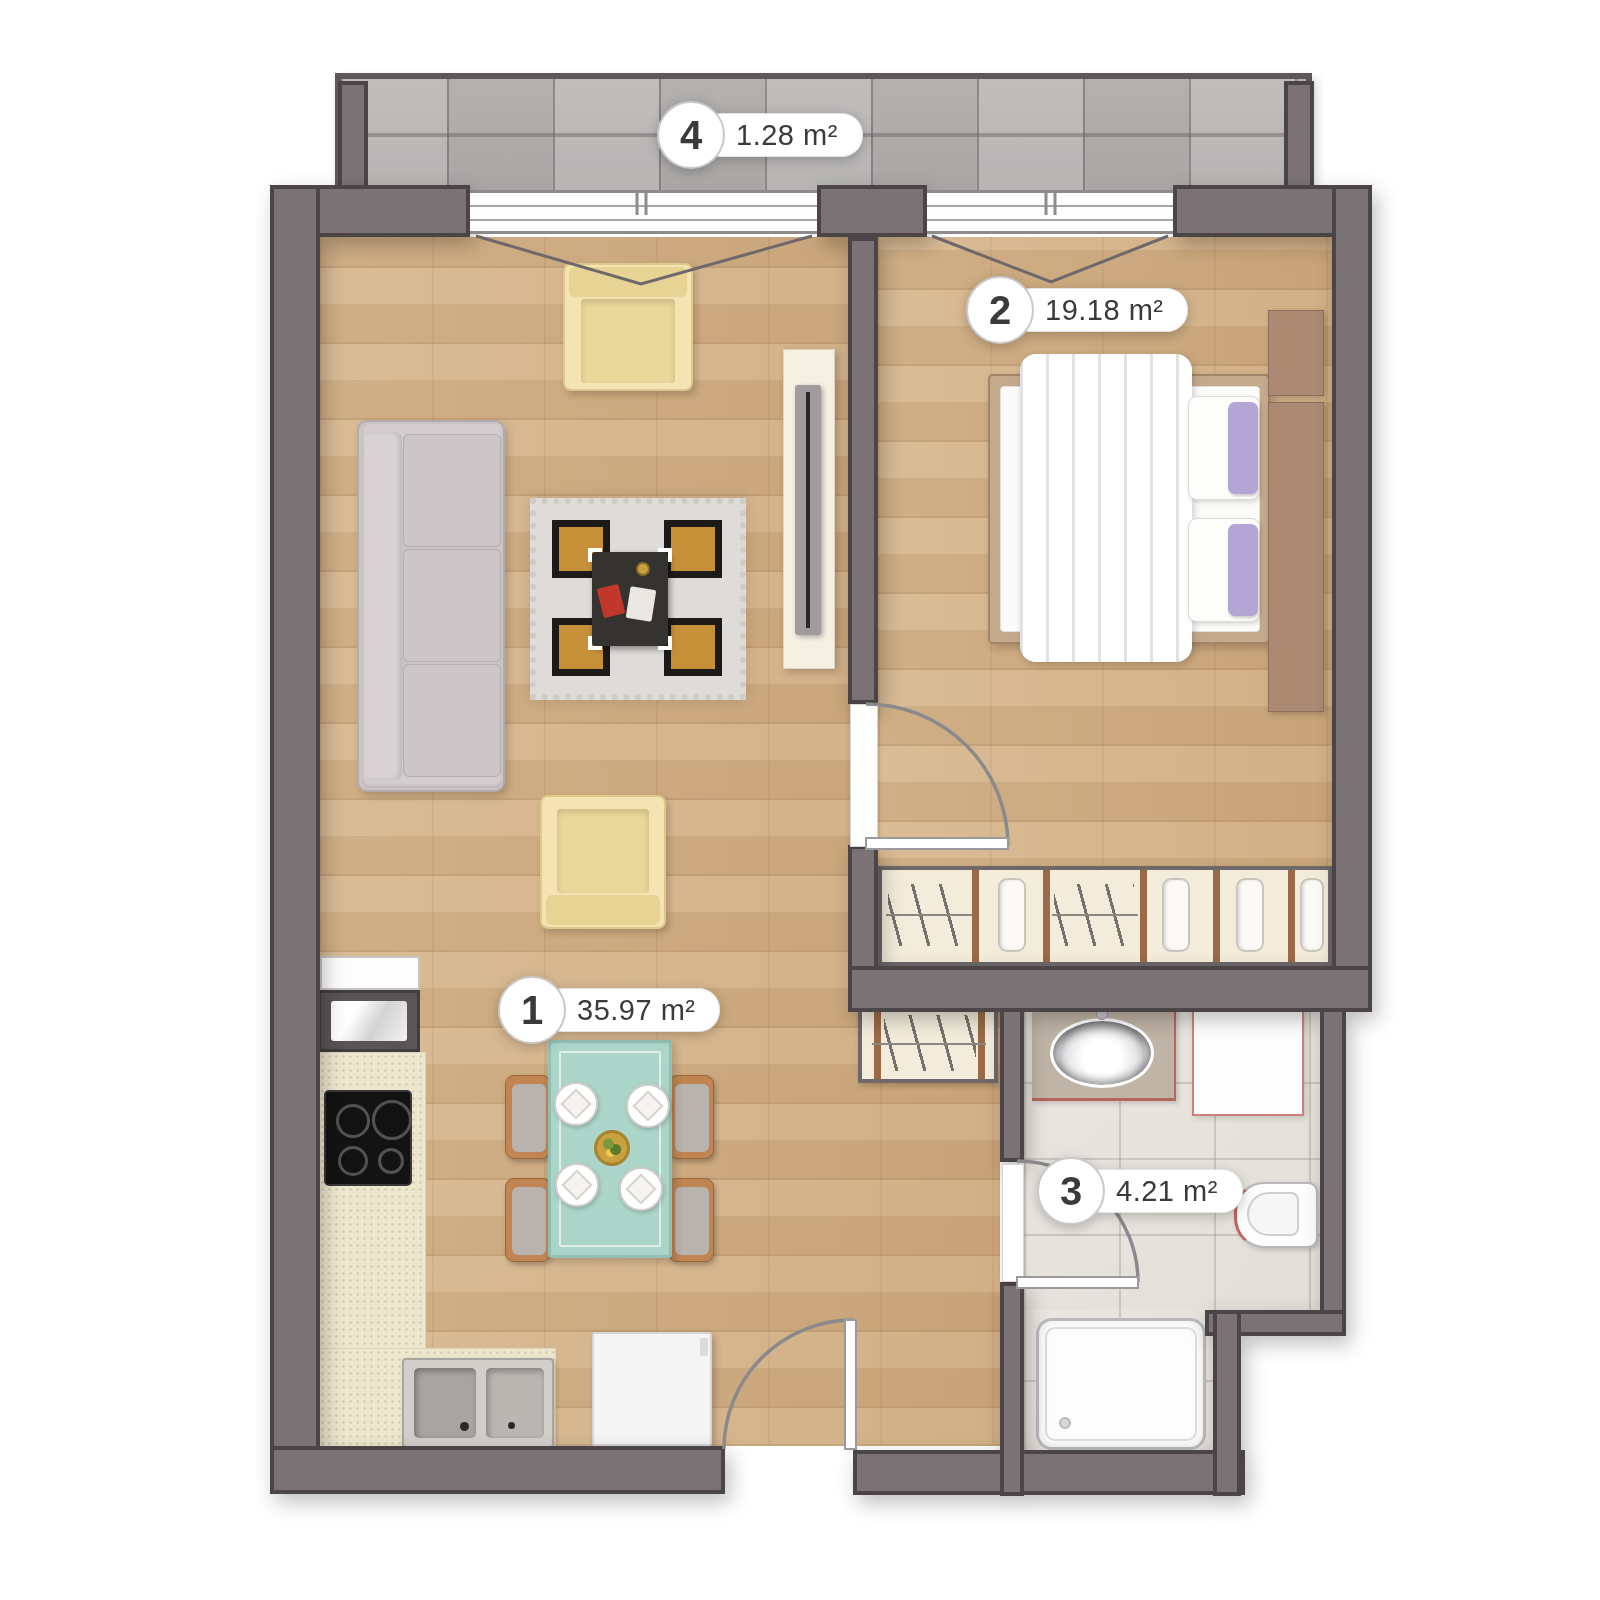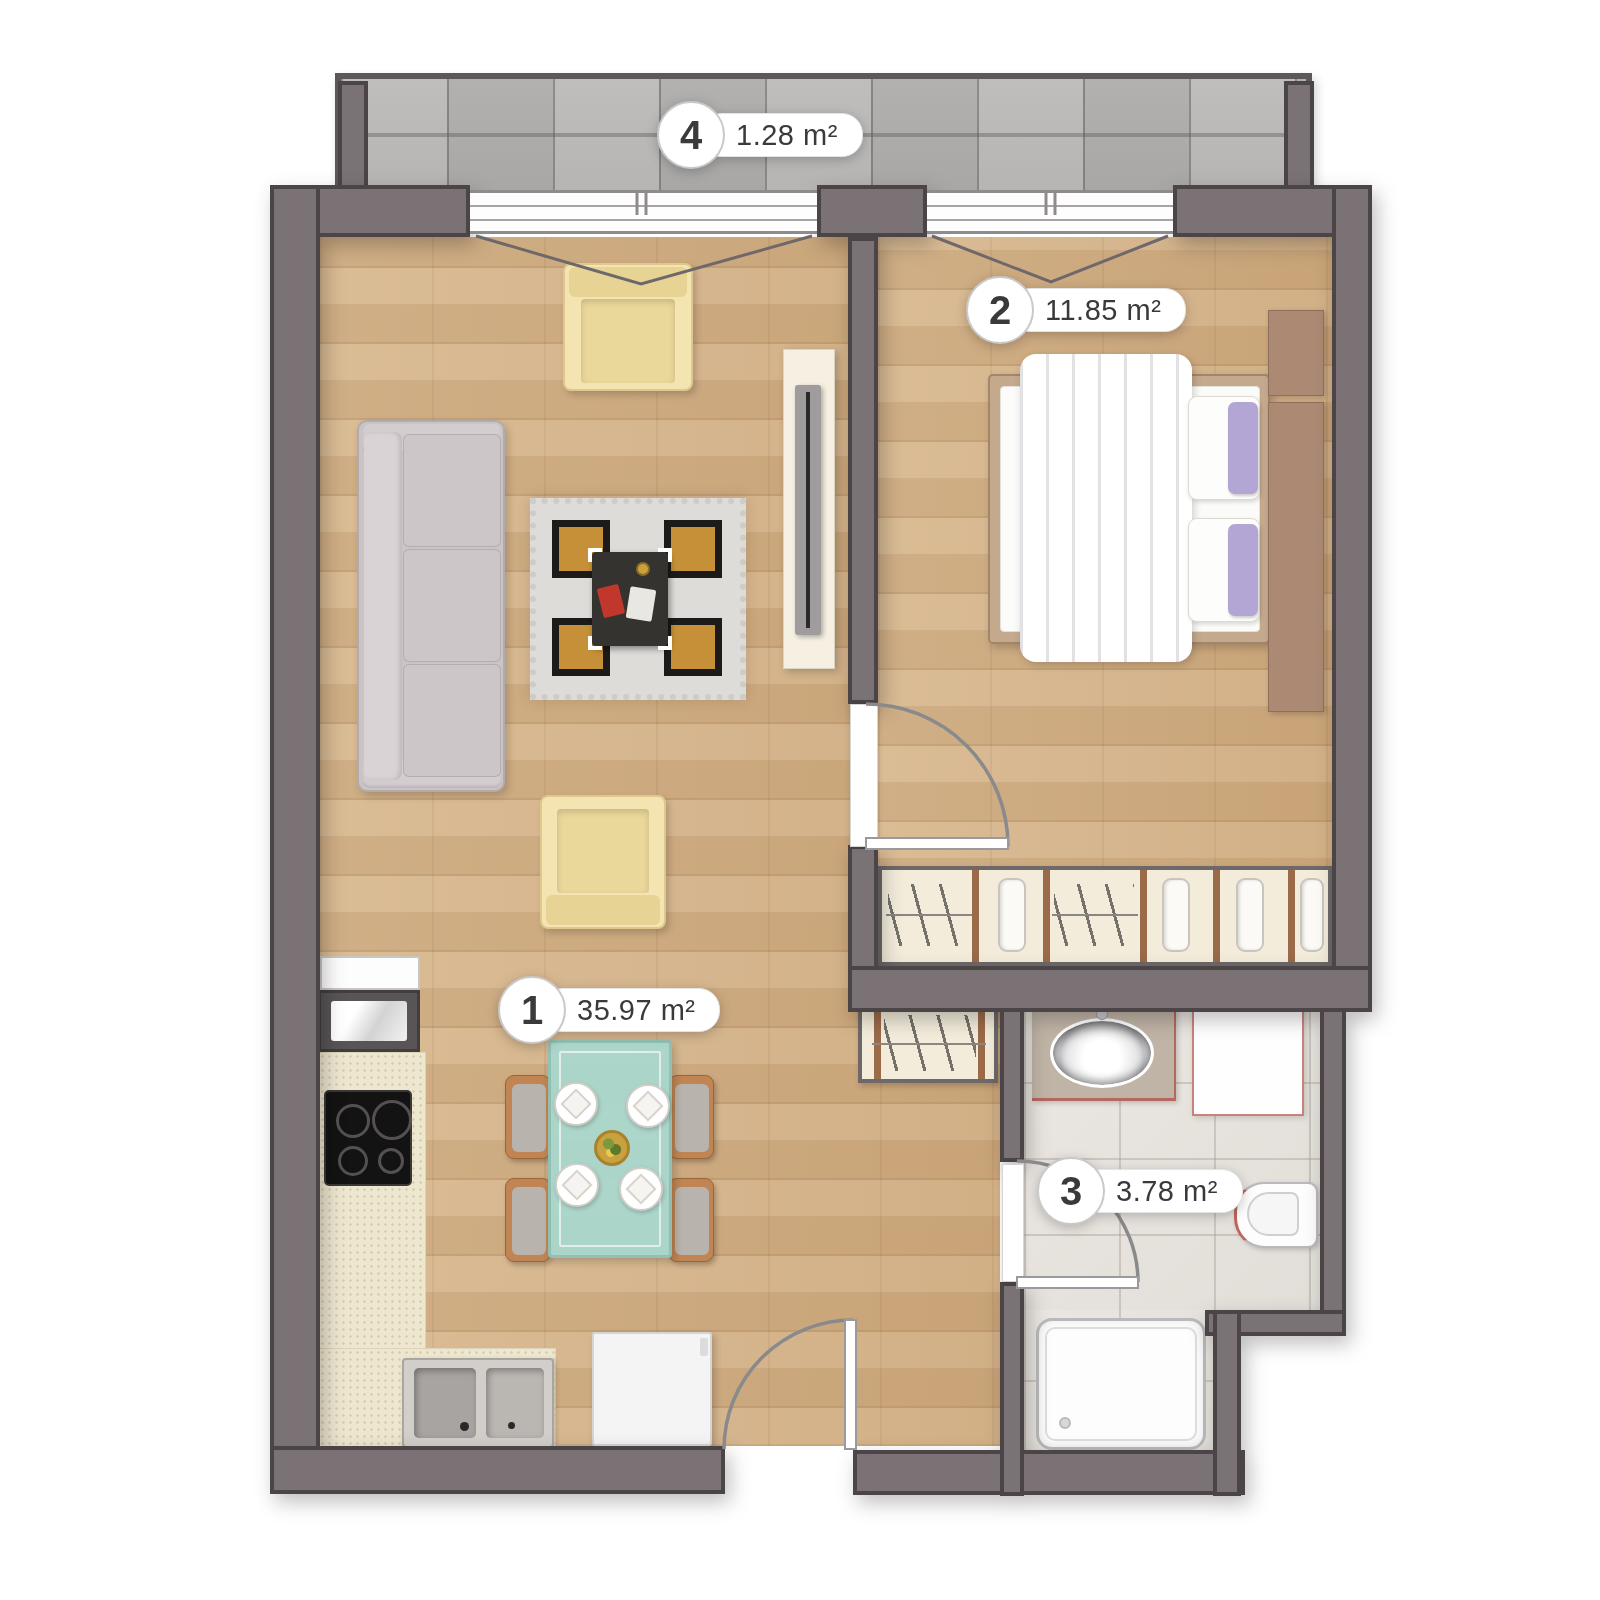--- a/index.html
+++ b/index.html
@@ -309,29 +309,29 @@
         </div>
       <div class="label-pill">
           <span>35.97 m²</span>
         </div>
     </div>
     <div class="room-label" style="left:966px;top:276px;">
       <div class="label-circle">
           <span>2</span>
         </div>
       <div class="label-pill">
-          <span>11.85 m²</span>
+          <span>19.18 m²</span>
         </div>
     </div>
     <div class="room-label" style="left:1037px;top:1157px;">
       <div class="label-circle">
           <span>3</span>
         </div>
       <div class="label-pill">
-          <span>3.78 m²</span>
+          <span>4.21 m²</span>
         </div>
     </div>
     <div class="room-label" style="left:657px;top:101px;">
       <div class="label-circle">
           <span>4</span>
         </div>
       <div class="label-pill">
           <span>1.28 m²</span>
         </div>
     </div>

